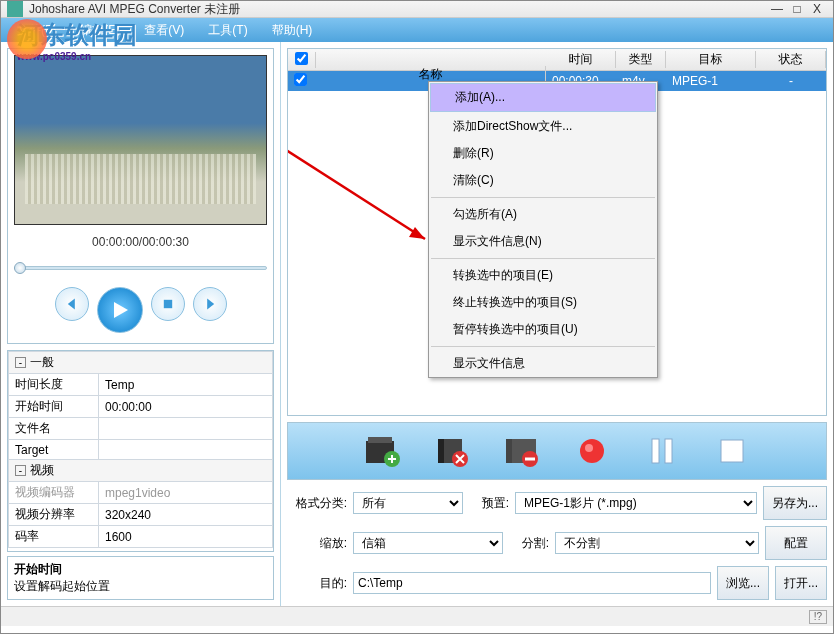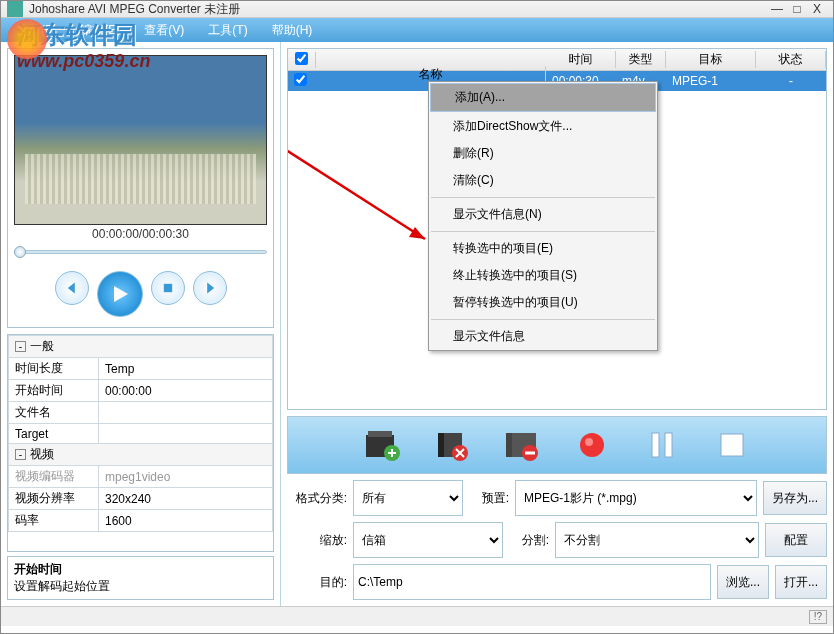--- a/index.html
+++ b/index.html
@@ -8,31 +8,31 @@
 .titlebar { height: 16px; background: linear-gradient(#f5f5f5,#e8e8e8); border-bottom: 1px solid #ccc; display: flex; align-items: center; padding: 8px 6px; }
 .titlebar .icon { width: 16px; height: 16px; background: #4a9; margin-right: 6px; }
 .titlebar .title { flex: 1; color: #333; }
 .titlebar .winbtn { width: 20px; text-align: center; color: #333; cursor: pointer; }
 
 .menubar { height: 24px; background: linear-gradient(#7ec3f0,#4fa4dd); display: flex; align-items: center; padding: 0 4px; color: #fff; }
 .menubar .mitem { padding: 0 12px; cursor: pointer; }
 
 .watermark { position: absolute; top: 18px; left: 16px; z-index: 100; pointer-events: none; }
 .watermark .brand { font-size: 24px; font-weight: bold; color: #3a8bc9; text-shadow: 1px 1px 0 #fff; }
-.watermark .url { font-size: 18px; color: #7f1d1d; font-weight: bold; font-style: italic; }
+.watermark .url { font-size: 10px; color: #4c1d95; font-weight: bold; }
 .watermark .logo { position: absolute; left: -10px; top: 0; width: 40px; height: 40px; border-radius: 50%; background: radial-gradient(circle, #ffa500 30%, #ff6347 70%); opacity: 0.85; }
 
 .main { display: flex; height: calc(100% - 68px); }
 .left { width: 280px; border-right: 1px solid #b8d6e6; padding: 6px; display: flex; flex-direction: column; }
 .right { flex: 1; display: flex; flex-direction: column; padding: 6px; }
 
 .preview { border: 1px solid #a8c6d6; background: #fff; padding: 6px; }
 .video { width: 100%; height: 170px; background: linear-gradient(#4a7ba8 40%, #8a9a7a 55%, #d0d0c0 75%); border: 1px solid #333; position: relative; }
 .video::after { content:""; position:absolute; bottom:20px; left:10px; right:10px; height:50px; background: repeating-linear-gradient(90deg,#e8e8d8 0 3px,#c0c0a8 3px 6px); opacity:0.7; }
-.timecode { text-align: center; padding: 2px 0; color: #333; }
+.timecode { text-align: center; padding: 10px 0; color: #333; }
 .slider { height: 14px; position: relative; margin: 2px 0 8px; }
 .slider .track { position: absolute; top: 5px; left: 0; right: 0; height: 4px; background: #d0e4f0; border: 1px solid #a8c6d6; border-radius: 2px; }
 .slider .thumb { position: absolute; top: 1px; left: 0; width: 12px; height: 12px; background: radial-gradient(#fff,#c0d8e8); border: 1px solid #88aac0; border-radius: 50%; }
 .controls { display: flex; justify-content: center; gap: 8px; padding: 4px 0; }
 .ctrlbtn { width: 34px; height: 34px; border-radius: 50%; background: radial-gradient(#fff,#d0e8f8); border: 1px solid #8ac0e0; display: flex; align-items: center; justify-content: center; cursor: pointer; }
 .ctrlbtn.play { width: 46px; height: 46px; background: radial-gradient(#6ec8ff,#0a7cc8); }
 .ctrlbtn svg { width: 14px; height: 14px; }
 .ctrlbtn.play svg { width: 20px; height: 20px; }
 
 .props { flex: 1; border: 1px solid #a8c6d6; margin-top: 6px; overflow-y: auto; background: #fff; }
@@ -53,33 +53,33 @@
 .th-name { flex: 1; margin-top: 29px; }
 .th-time { width: 70px; }
 .th-type { width: 50px; }
 .th-target { width: 90px; }
 .th-state { width: 70px; }
 .trow { display: flex; height: 20px; align-items: center; background: #3a8ed8; color: #fff; }
 .trow .td { padding: 0 6px; }
 
 .context { position: absolute; top: 32px; left: 140px; width: 230px; background: #f4f4f4; border: 1px solid #999; box-shadow: 2px 2px 4px rgba(0,0,0,0.3); z-index: 50; }
 .context .citem { padding: 5px 24px; cursor: pointer; }
-.context .citem.hl { background: #a3a3a3; border: 1px solid #a8c8e8; margin: 1px; }
+.context .citem.hl { background: #c4b5fd; border: 1px solid #a8c8e8; margin: 1px; }
 .context .sep { height: 1px; background: #ccc; margin: 3px 2px; }
 
 .arrow { position: absolute; top: 20px; left: -123px; width: 280px; height: 180px; z-index: 60; pointer-events: none; }
 .arrow line { stroke: #d00; stroke-width: 2.5; }
 .arrow polygon { fill: #d00; }
 
 .toolbar2 { height: 58px; background: linear-gradient(#b8e0f8,#7ec3ec); border: 1px solid #a8c6d6; margin-top: 6px; display: flex; align-items: center; justify-content: center; gap: 30px; }
 .tbtn { width: 40px; height: 40px; display: flex; align-items: center; justify-content: center; cursor: pointer; }
 
 .formrow { display: flex; align-items: center; gap: 6px; margin-top: 6px; }
 .formrow label { width: 60px; text-align: right; }
-.formrow select, .formrow input { border: 1px solid #a8c6d6; height: 36px; padding: 0 4px; background: #fff; }
+.formrow select, .formrow input { border: 1px solid #a8c6d6; height: 22px; padding: 0 4px; background: #fff; }
 .formrow .btn { border: 1px solid #a8c6d6; background: linear-gradient(#f8f8f8,#e0e8f0); height: 34px; padding: 0 8px; cursor: pointer; }
 
 .statusbar { height: 20px; border-top: 1px solid #ccc; background: #f0f0f0; display: flex; justify-content: flex-end; align-items: center; padding: 0 6px; }
 .statusbar .help { width: 18px; height: 14px; border: 1px solid #aaa; text-align: center; line-height: 12px; font-size: 10px; color: #666; }
 </style>
 </head>
 <body>
 
 <div class="titlebar">
   <div class="icon"></div>
@@ -202,20 +202,21 @@
         <div class="td th-target">MPEG-1</div>
         <div class="td th-state" style="text-align:center">-</div>
       </div>
 
       <div class="context">
         <div class="citem hl">添加(A)...</div>
         <div class="citem">添加DirectShow文件...</div>
         <div class="citem">删除(R)</div>
         <div class="citem">清除(C)</div>
         <div class="sep"></div>
+        <div class="citem">勾选所有(A)</div>
         <div class="citem">显示文件信息(N)</div>
         <div class="sep"></div>
         <div class="citem">转换选中的项目(E)</div>
         <div class="citem">终止转换选中的项目(S)</div>
         <div class="citem">暂停转换选中的项目(U)</div>
         <div class="sep"></div>
         <div class="citem">显示文件信息</div>
       </div>
 
       <svg class="arrow" viewBox="0 0 280 180">

